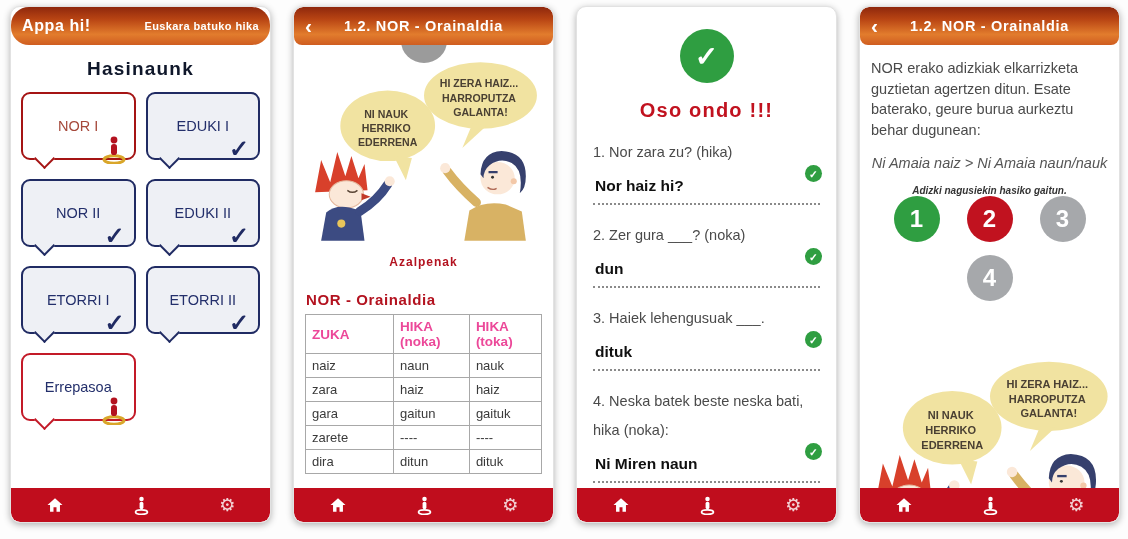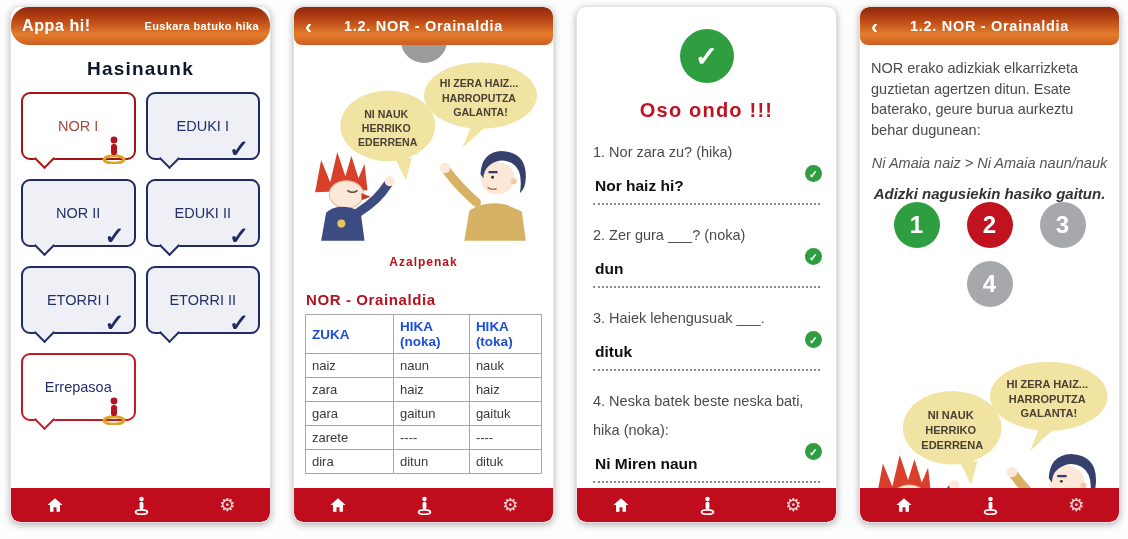--- a/index.html
+++ b/index.html
@@ -54,21 +54,21 @@
   .bub.reviewb { border-color:#c31a28; color:#232f6b; background:#fff; }
   .done-check { position:absolute; right:9px; bottom:-3px; font-size:24px; font-weight:bold; color:#202b63; line-height:1; }
   .pin-person { position:absolute; right:7px; bottom:-6px; }
   
   .gray-ball { position:absolute; top:12px; left:50%; transform:translateX(-50%); width:46px; height:44px; border-radius:50%; background:#9b9b9b; z-index:1; }
   .cartoon-wrap { position:relative; z-index:2; width:242px; margin:12px auto 0; }
   .section-title { color:#b3121f; text-align:center; font-weight:bold; font-size:12px; letter-spacing:1px; margin:8px 0 22px; }
   .table-title { color:#b3121f; font-weight:bold; font-size:15px; letter-spacing:.6px; margin:0 0 6px 12px; }
   .verb-table { width:237px; margin:0 auto; border-collapse:collapse; font-size:13px; }
   .verb-table th, .verb-table td { border:1px solid #a8a8a8; padding:4px 6px; text-align:left; }
-  .verb-table th { color:#1d4ed8; font-weight:bold; font-size:13.5px; }
+  .verb-table th { color:#ec4899; font-weight:bold; font-size:13.5px; }
   .verb-table td { color:#3a3a3a; }
   .verb-table th:first-child, .verb-table td:first-child { width:88px; }
   
   .result-circle {
     width:54px; height:54px; border-radius:50%; background:#2f9e41;
     margin:22px auto 0; display:flex; align-items:center; justify-content:center;
     color:#fff; font-size:28px; font-weight:bold;
   }
   .result-title { color:#c1121f; text-align:center; font-size:20px; font-weight:bold; letter-spacing:1.2px; margin:16px 0 2px; }
   .q-wrap { padding:0 16px; }
@@ -78,21 +78,21 @@
     border-bottom:2px dotted #8a8a8a; padding:0 22px 8px 2px;
   }
   .badge {
     position:absolute; right:-2px; top:-12px; width:17px; height:17px;
     background:#2f9e41; border-radius:50%; color:#fff; font-size:10.5px; font-weight:bold;
     display:flex; align-items:center; justify-content:center;
   }
   
   .intro-p { color:#4a4a4a; text-align:left; font-size:14.5px; line-height:1.42; margin:13px 11px 0; }
   .example-line { color:#555; font-style:italic; text-align:center; font-size:14.5px; margin:15px 4px 0; }
-  .emphasis-line { color:#333; font-style:italic; font-weight:bold; text-align:center; font-size:15px; margin:14px 0 0; }
+  .emphasis-line { color:#333; font-style:italic; font-weight:bold; text-align:center; font-size:10px; margin:14px 0 0; }
   .matches-title { color:#b3121f; text-align:center; font-weight:bold; font-size:18px; letter-spacing:1.1px; margin:26px 0 20px; }
   .circles-row { display:flex; justify-content:center; gap:27px; }
   .circles-row2 { display:flex; justify-content:center; margin-top:13px; }
   .match-circle {
     width:46px; height:46px; border-radius:50%; color:#fff;
     display:flex; align-items:center; justify-content:center;
     font-size:24px; font-weight:bold; cursor:pointer;
   }
   .mc-green { background:#2f9e41; } .mc-red { background:#c1121f; } .mc-gray { background:#a6a8ab; }
   .cartoon-crop { position:absolute; bottom:34px; left:0; right:0; height:132px; overflow:hidden; display:flex; justify-content:center; }

